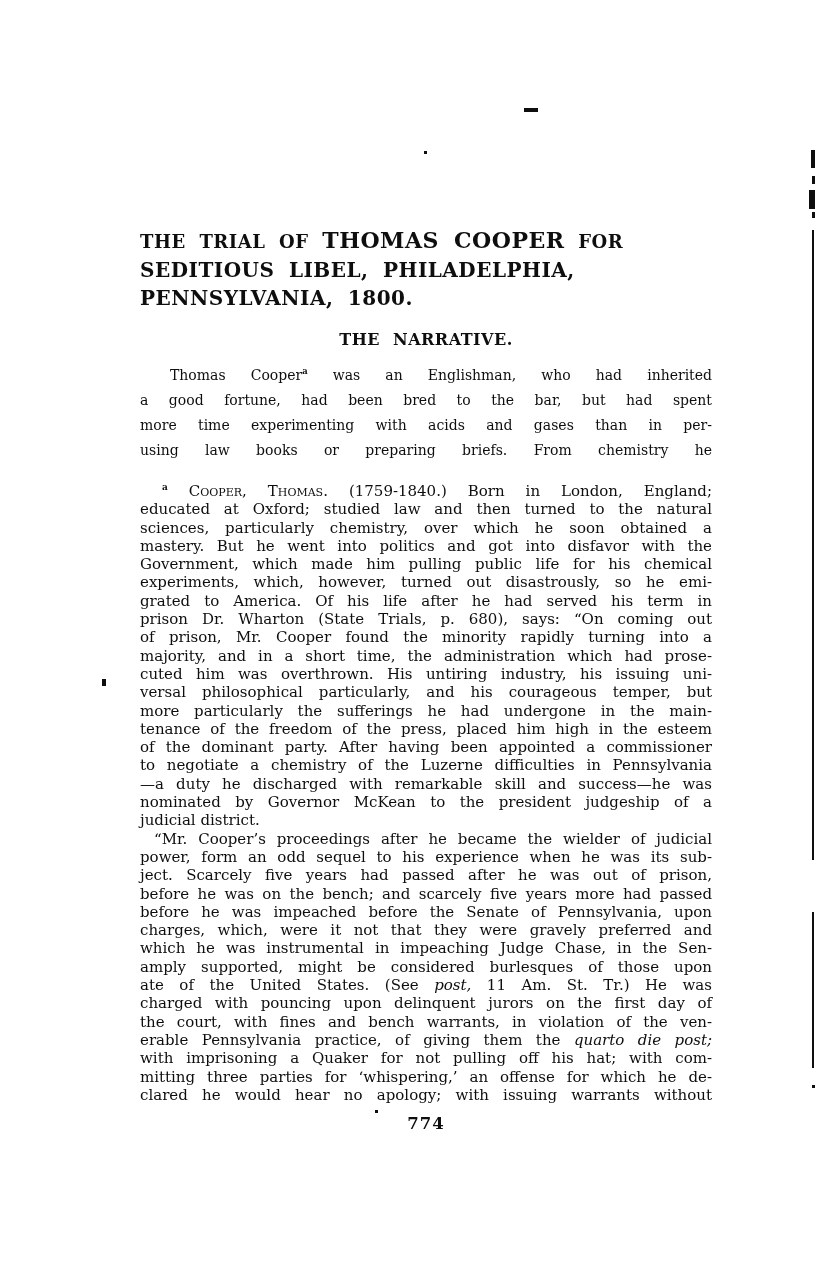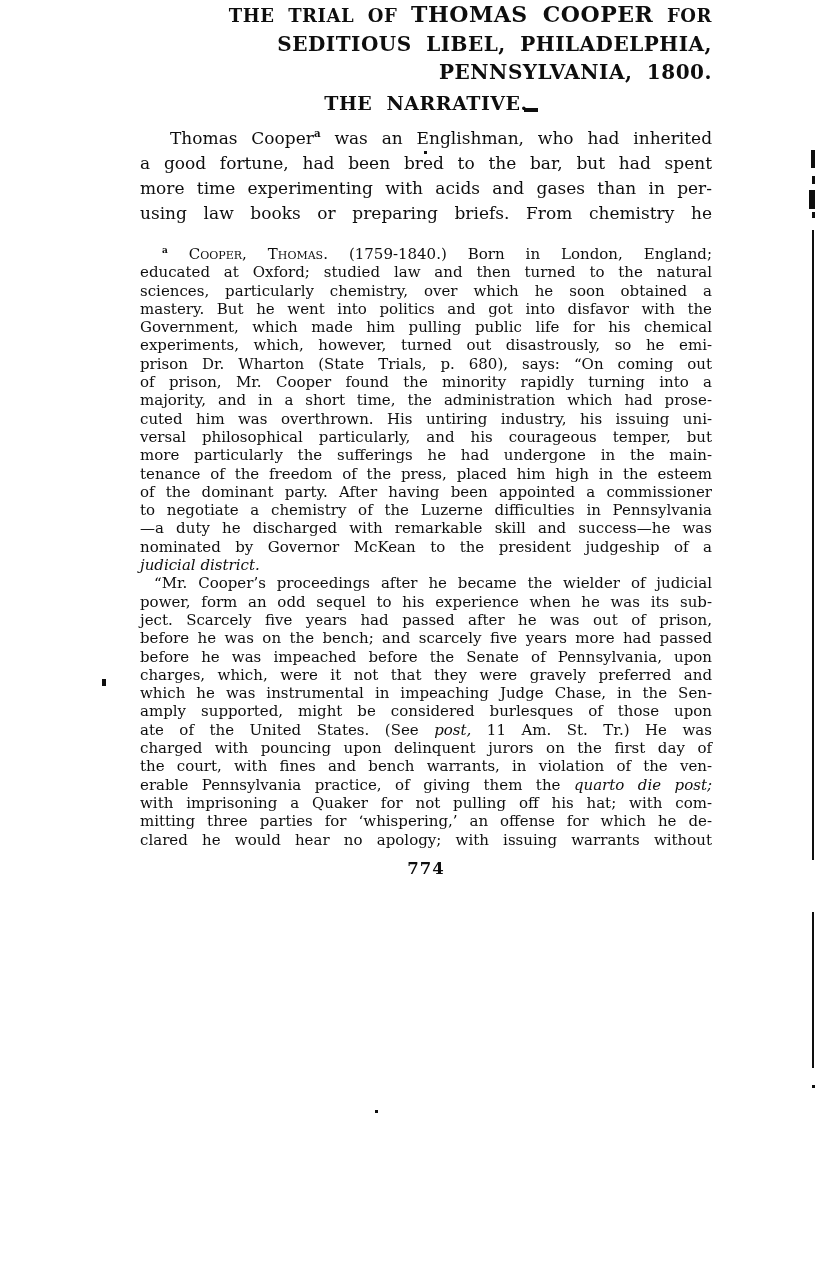--- a/index.html
+++ b/index.html
@@ -1,29 +1,29 @@
 <!DOCTYPE html>
 <html><head>
 <meta charset="utf-8">
 <style>
   html,body{margin:0;padding:0;background:#e8e8e8;}
   .page{
     position:relative;width:836px;height:1284px;background:#ffffff;overflow:hidden;
     font-family:"DejaVu Serif","Liberation Serif",serif;color:#0e0e0e;
   }
   .content{position:absolute;left:140px;top:0;width:572px;}
-  .title{text-align:right;font-weight:bold;letter-spacing:.5px;word-spacing:7px;}
+  .title{margin-top:226px;text-align:left;font-weight:bold;letter-spacing:.5px;word-spacing:7px;}
   .t-line1{font-size:18px;line-height:28px;}
   .t-large{font-size:22px;}
   .t-line2,.t-line3{font-size:20px;line-height:28px;}
-  .heading{margin-top:3px;text-align:center;font-weight:bold;font-size:19px;line-height:28px;word-spacing:7px;letter-spacing:.5px;}
-  .narrative{margin-top:9px;font-size:17px;line-height:25px;}
+  .heading{margin-top:14px;text-align:center;font-weight:bold;font-size:16px;line-height:28px;word-spacing:7px;letter-spacing:.5px;}
+  .narrative{margin-top:9px;font-size:14px;line-height:25px;}
   .footnote{margin-top:19px;font-size:15px;line-height:18.3px;}
   .tline{text-align:justify;text-align-last:justify;text-justify:inter-word;white-space:normal;}
-  .tline.noj{text-align-last:left;font-style:italic;}
+  .tline.noj{text-align-last:left;}
   sup{font-size:60%;vertical-align:super;line-height:0;font-weight:bold;}
   .sc{font-variant:small-caps;}
   i{font-style:italic;}
   .pageno{margin-top:10px;text-align:center;font-weight:bold;font-size:16.5px;line-height:20px;letter-spacing:1px;}
   .artifact{position:absolute;background:#0e0e0e;}
 </style>
 </head>
 <body>
 
 <div class="page">
@@ -58,20 +58,21 @@
       </div>
 
     <div class="footnote">
       <div>
           <div class="tline" style="padding-left: 22px;"><sup>a</sup> <span class="sc">Cooper, Thomas.</span> (1759-1840.) Born in London, England;</div>
           <div class="tline">educated at Oxford; studied law and then turned to the natural</div>
           <div class="tline">sciences, particularly chemistry, over which he soon obtained a</div>
           <div class="tline">mastery. But he went into politics and got into disfavor with the</div>
           <div class="tline">Government, which made him pulling public life for his chemical</div>
           <div class="tline">experiments, which, however, turned out disastrously, so he emi-</div>
+          <div class="tline">grated to America. Of his life after he had served his term in</div>
           <div class="tline">prison Dr. Wharton (State Trials, p. 680), says: “On coming out</div>
           <div class="tline">of prison, Mr. Cooper found the minority rapidly turning into a</div>
           <div class="tline">majority, and in a short time, the administration which had prose-</div>
           <div class="tline">cuted him was overthrown. His untiring industry, his issuing uni-</div>
           <div class="tline">versal philosophical particularly, and his courageous temper, but</div>
           <div class="tline">more particularly the sufferings he had undergone in the main-</div>
           <div class="tline">tenance of the freedom of the press, placed him high in the esteem</div>
           <div class="tline">of the dominant party. After having been appointed a commissioner</div>
           <div class="tline">to negotiate a chemistry of the Luzerne difficulties in Pennsylvania</div>
           <div class="tline">—a duty he discharged with remarkable skill and success—he was</div>

